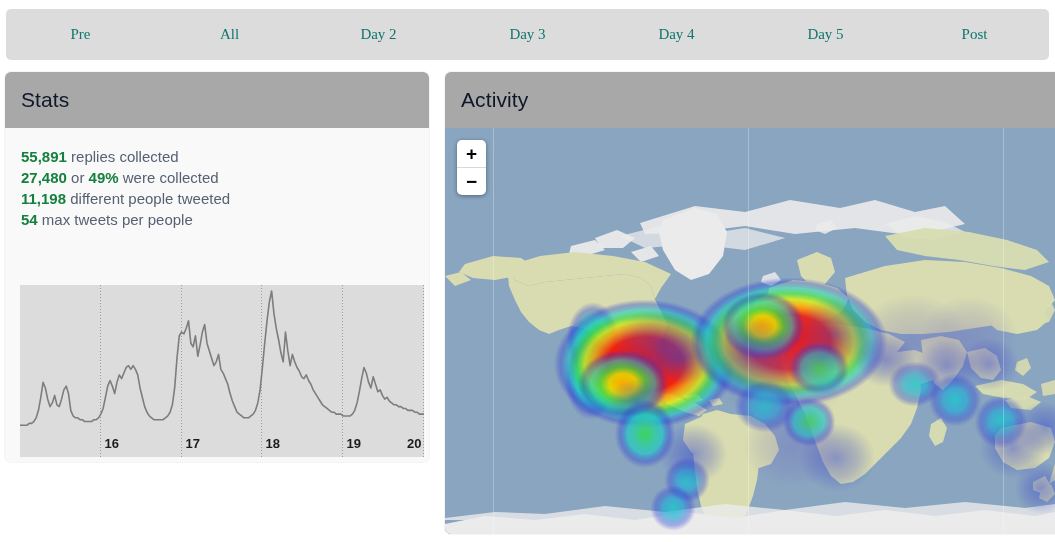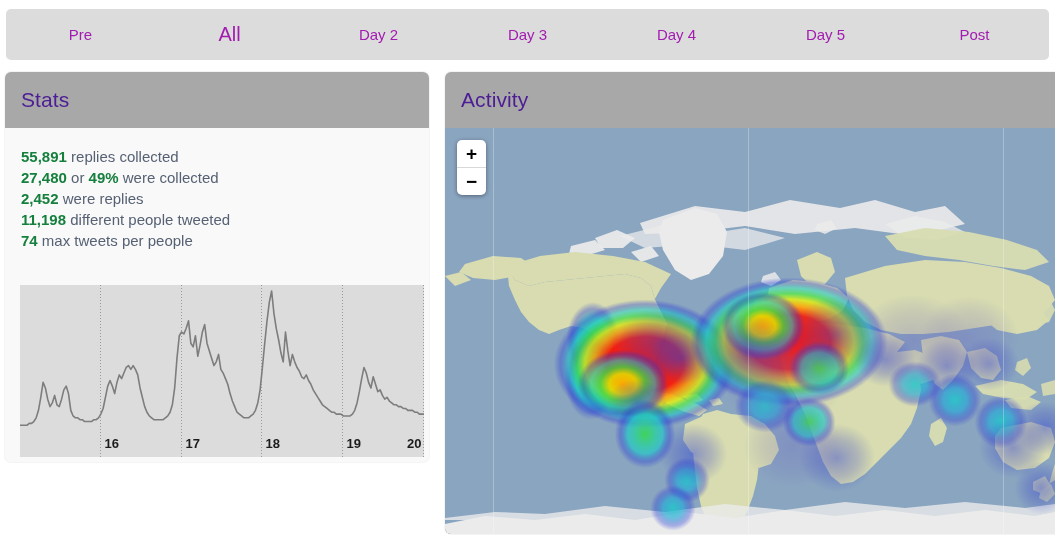--- a/index.html
+++ b/index.html
@@ -27,43 +27,44 @@
     width: 1043px;
     height: 51px;
     background: #dcdcdc;
     border-radius: 5px;
     display: flex;
     align-items: center;
   }
   .tab {
     flex: 1 1 0;
     text-align: center;
-    color: #a21caf;
+    color: #0f766e;
     font-size: 15px;
     line-height: 51px;
     cursor: pointer;
     user-select: none;
     white-space: nowrap;
+    font-family: Liberation Serif, serif;
   }
   .tab.selected {
-    font-size: 20px;
+    font-size: 15px;
   }
 
   
   .panel {
     position: absolute;
     border-radius: 6px;
     background: #f9f9f9;
     box-shadow: 0 0 0 1px rgba(0,0,0,0.045);
     overflow: hidden;
   }
   .panel-header {
     height: 56px;
     background: #a8a8a8;
-    color: #4c1d95;
+    color: #0f172a;
     font-size: 21px;
     display: flex;
     align-items: center;
     padding-left: 16px;
     box-sizing: border-box;
     letter-spacing: 0.1px;
   }
 
   
   #stats-panel {
@@ -169,23 +170,22 @@
       <div class="tab">Day 4</div>
       <div class="tab">Day 5</div>
       <div class="tab">Post</div>
     </div>
 
   <div class="panel" id="stats-panel">
     <div class="panel-header">Stats</div>
     <div class="stats-body" id="stats-body">
         <div class="stat-line"><span class="stat-num">55,891</span><span> replies collected</span></div>
         <div class="stat-line"><span class="stat-num">27,480</span><span> or </span><span class="stat-num">49%</span><span> were collected</span></div>
-        <div class="stat-line"><span class="stat-num">2,452</span><span> were replies</span></div>
         <div class="stat-line"><span class="stat-num">11,198</span><span> different people tweeted</span></div>
-        <div class="stat-line"><span class="stat-num">74</span><span> max tweets per people</span></div>
+        <div class="stat-line"><span class="stat-num">54</span><span> max tweets per people</span></div>
       </div>
     <div class="spark-wrap">
       <svg class="spark-svg" id="spark-svg" viewBox="0 0 404 172" preserveAspectRatio="none">
           <rect x="0" y="0" width="404" height="172" fill="#dcdcdc"></rect>
           <line x1="80.5" x2="80.5" y1="0" y2="172" stroke="#9a9a9a" stroke-width="1" stroke-dasharray="1,2"></line>
           <text x="84.5" y="163" class="spark-label">16</text>
           <line x1="161.5" x2="161.5" y1="0" y2="172" stroke="#9a9a9a" stroke-width="1" stroke-dasharray="1,2"></line>
           <text x="165.5" y="163" class="spark-label">17</text>
           <line x1="241.5" x2="241.5" y1="0" y2="172" stroke="#9a9a9a" stroke-width="1" stroke-dasharray="1,2"></line>
           <text x="245.5" y="163" class="spark-label">18</text>

